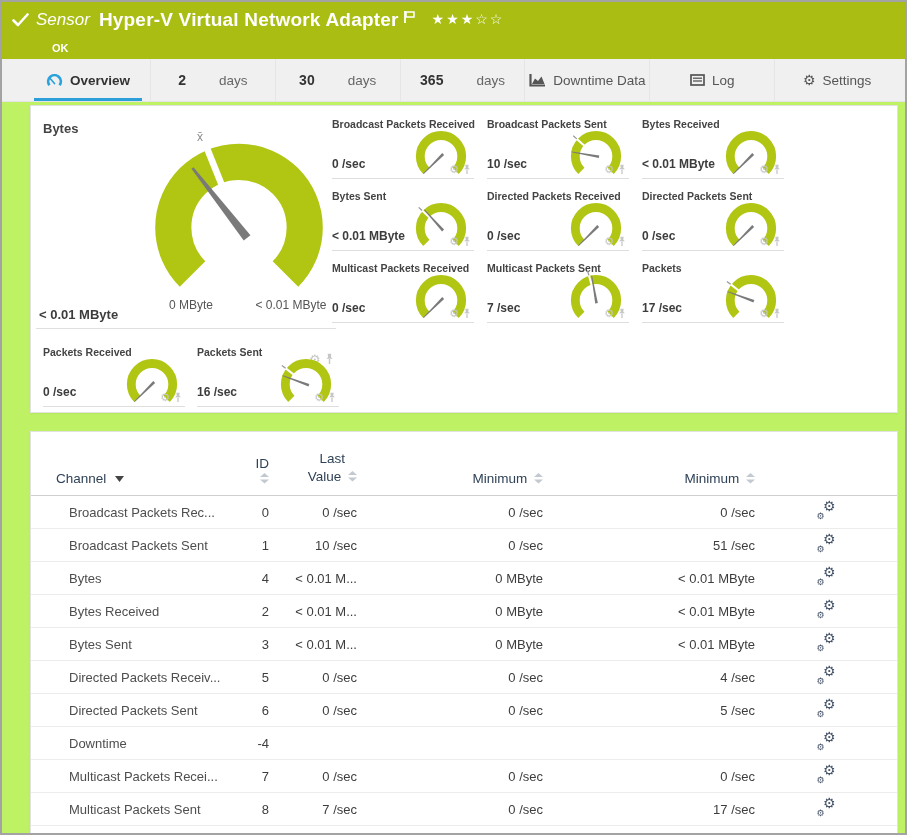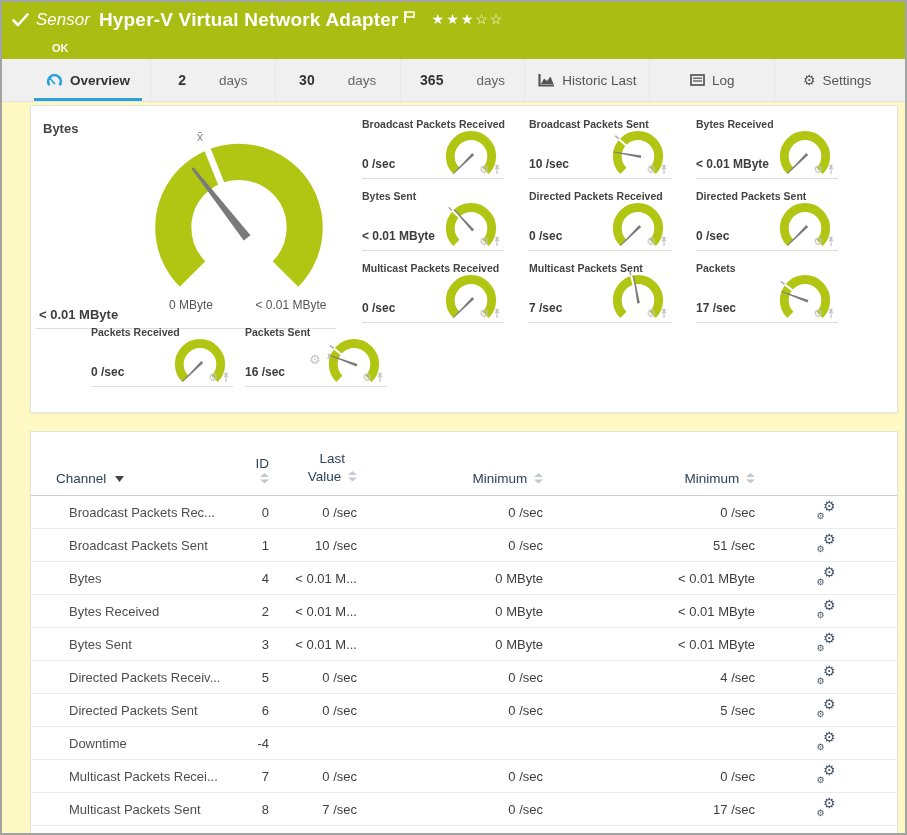--- a/index.html
+++ b/index.html
@@ -1,17 +1,17 @@
 <!DOCTYPE html>
 <html style="--header-green: #a9bd12; --gauge-green: #b1c513; --accent-blue: #2ba0d8;"><head>
 <meta charset="utf-8">
 <style>
   * { margin:0; padding:0; box-sizing:border-box; }
   body { font-family:"Liberation Sans", sans-serif; background:#cfcfcf; }
-  .window { width:907px; height:835px; border:2px solid #a3a3a3; background:#fef9c3;
+  .window { width:907px; height:835px; border:2px solid #a3a3a3; background:#bef264;
             overflow:hidden; position:relative; }
 
   
   .titlebar { height:57px; background:var(--header-green); color:#fff; padding:7px 12px 0 10px; }
   .tb-row1 { display:flex; align-items:center; }
   .check-ic { margin-right:7px; flex:0 0 auto; }
   .kind { font-style:italic; font-size:17px; font-weight:400; margin-right:9px; }
   .sensor-title { font-size:19px; font-weight:bold; letter-spacing:.2px; }
   .flag-ic { margin:-6px 0 0 4px; }
   .stars { margin-left:16px; font-size:14px; letter-spacing:2px; margin-top:-2px; }
@@ -48,24 +48,24 @@
   .big-value { position:absolute; left:8px; top:201px; font-size:13px; font-weight:bold; color:#3d3d3d; }
   .big-icons { position:absolute; left:278px; top:203px; }
   .big-border { position:absolute; left:5px; top:222px; width:300px; border-bottom:1px solid #e0e0e0; }
 
   .ring { fill:none; stroke:var(--gauge-green); }
   .needle { fill:#7a7a7a; }
   .notch { stroke:#fff; stroke-width:4; }
   .tick { stroke:#9a9a9a; stroke-width:2.5; }
 
   
-  .grid-right { position:absolute; left:331px; top:10px; display:grid;
-                grid-template-columns:repeat(3,142px); gap:9px 25px; }
-  .grid-bottom { position:absolute; left:12px; top:218px; display:grid;
-                 grid-template-columns:repeat(2,142px); gap:21px 12px;margin-left:48px; }
+  .grid-right { position:absolute; left:301px; top:10px; display:grid;
+                grid-template-columns:repeat(3,142px); gap:9px 13px; }
+  .grid-bottom { position:absolute; left:12px; top:238px; display:grid;
+                 grid-template-columns:repeat(2,142px); gap:21px 12px; }
   .gcell { position:relative; width:142px; height:63px; border-bottom:1px solid #dedede; cursor:pointer; }
   .gtitle { position:absolute; left:0; top:2px; font-size:10.5px; font-weight:bold;
             color:#444; white-space:nowrap; }
   .gcell svg.mini { position:absolute; right:4px; top:9px; }
   .gvalue { position:absolute; left:0; bottom:7px; font-size:12px; font-weight:bold; color:#3d3d3d; }
   .gicons { position:absolute; right:2px; bottom:3px; display:flex; gap:3px; align-items:center; }
   .micro-gear { font-size:11px; color:#c6c6c6; line-height:1; }
   .big-icons .micro-gear { font-size:13px; }
   .pin-svg { display:block; }
 
@@ -127,21 +127,21 @@
     </div>
     <div class="tab">
       <b>365</b>
         <span class="dim">days</span>
     </div>
     <div class="tab">
       <svg width="17" height="13" viewBox="0 0 17 13">
         <path d="M1.5 0 V11.5 H16" fill="none" stroke="#555" stroke-width="2.2"></path>
         <polygon points="3,10 6,4.5 9,7 12.5,2.5 15.5,10" fill="#555"></polygon>
       </svg>
-      <span>Historic Last</span>
+      <span>Downtime Data</span>
     </div>
     <div class="tab">
       <svg width="15" height="12" viewBox="0 0 15 12">
         <rect x="1" y="1" width="13" height="10" fill="none" stroke="#555" stroke-width="1.7"></rect>
         <line x1="3" y1="4.2" x2="12" y2="4.2" stroke="#555" stroke-width="1.3"></line>
         <line x1="3" y1="7" x2="12" y2="7" stroke="#555" stroke-width="1.3"></line>
       </svg>
       <span>Log</span>
     </div>
     <div class="tab">

